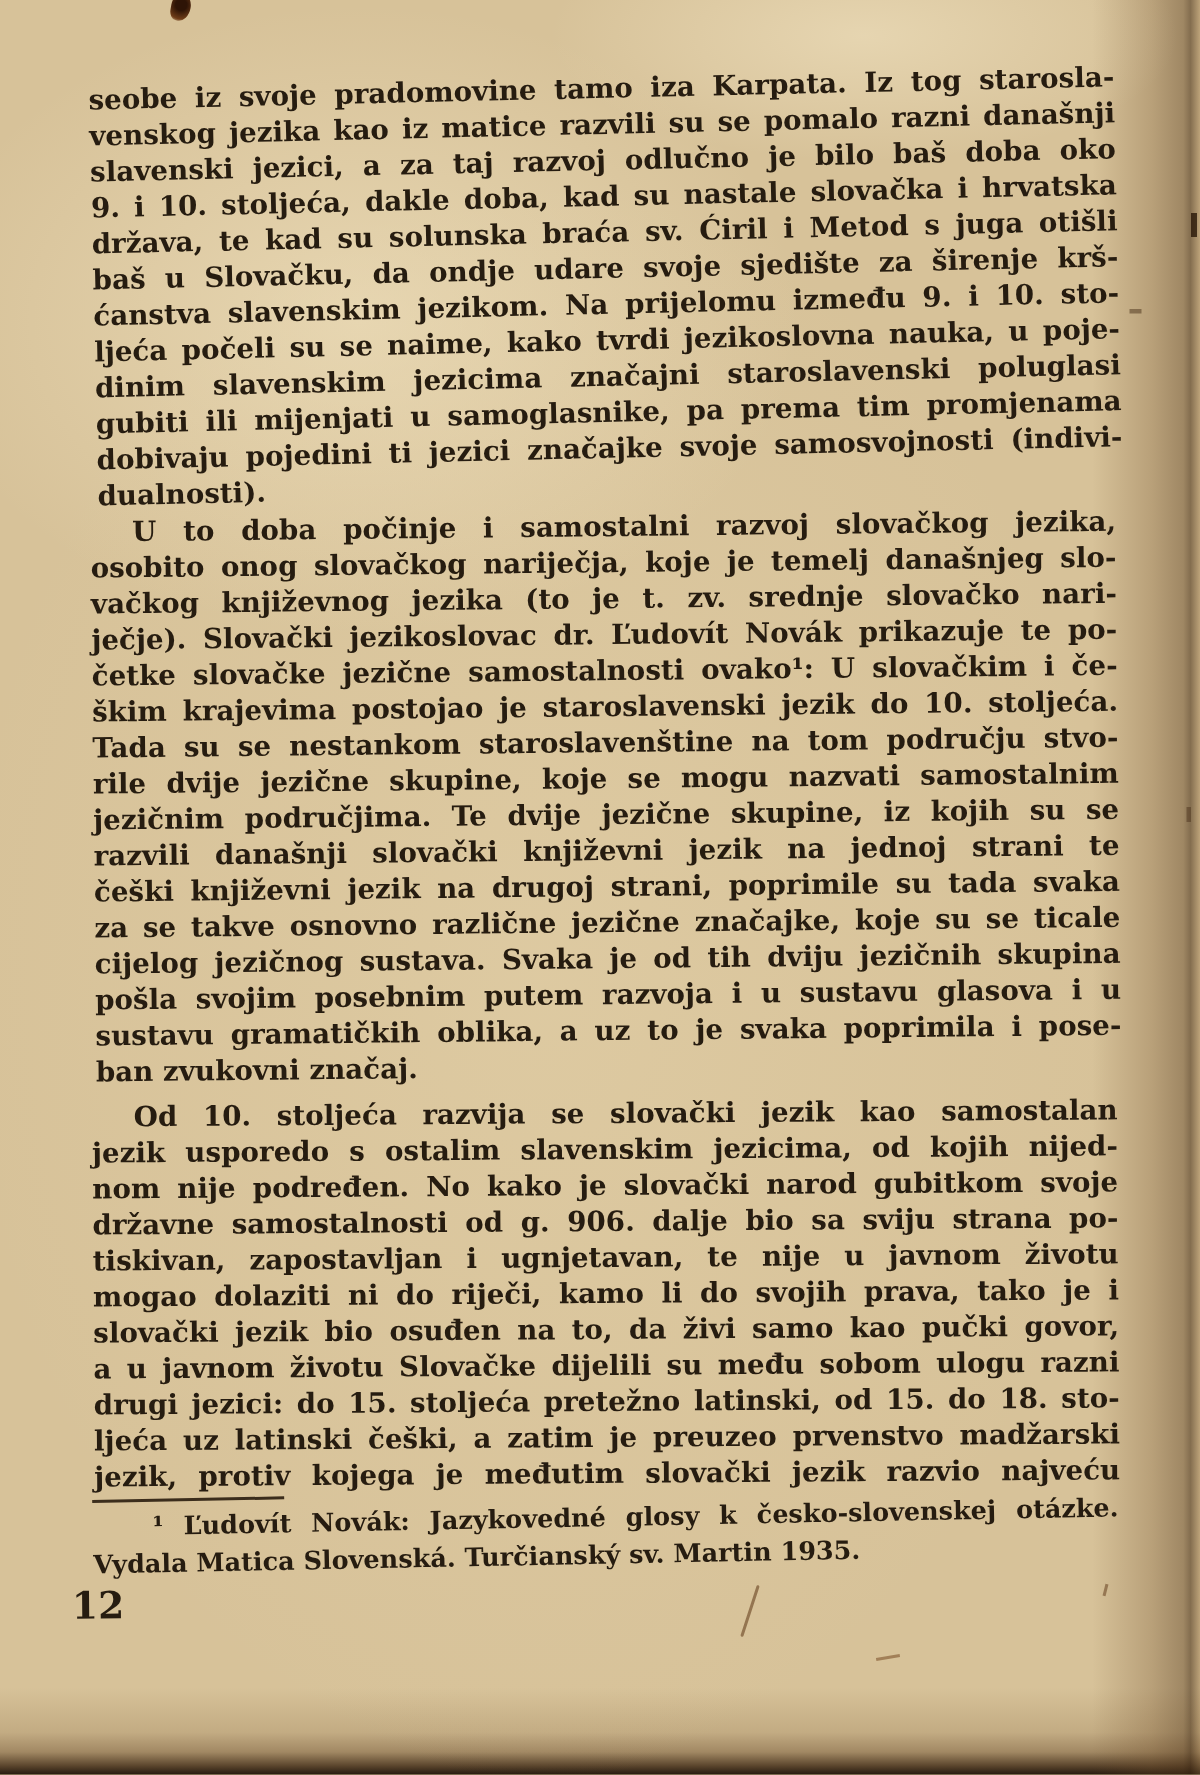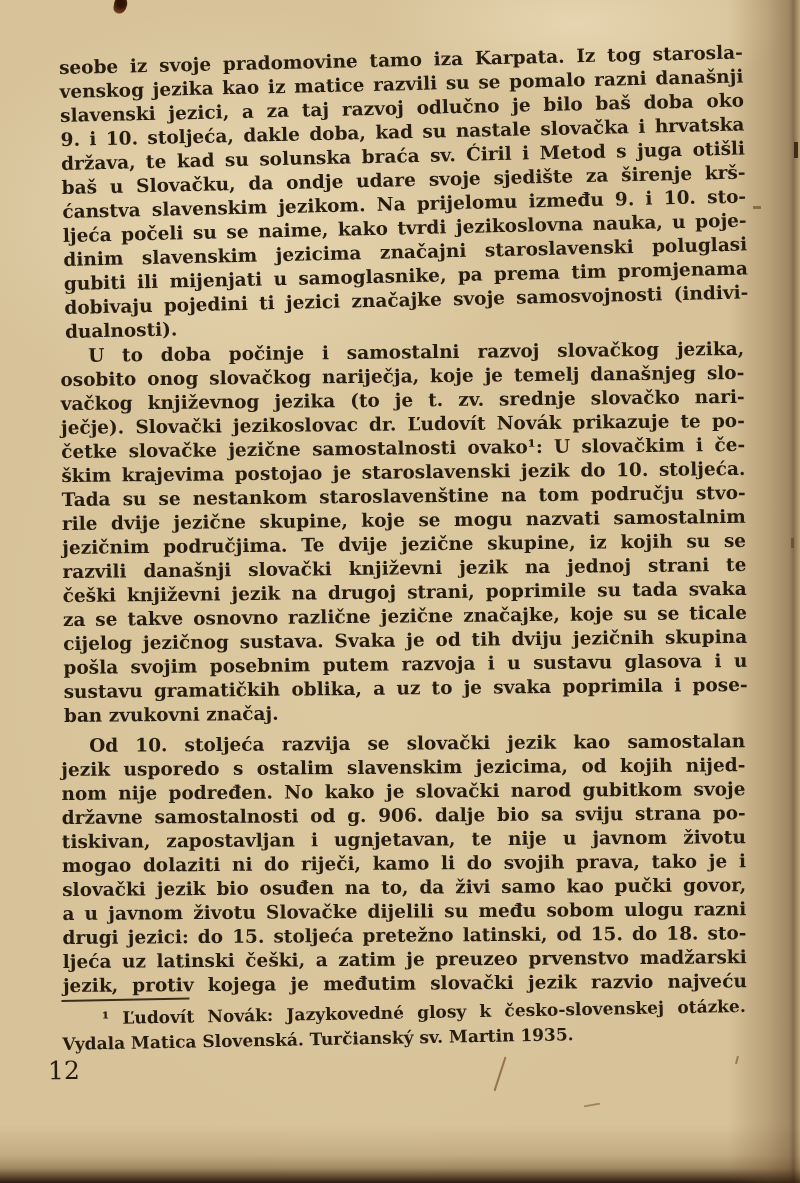--- a/index.html
+++ b/index.html
@@ -36,21 +36,21 @@
     position:absolute;left:62px;top:1000px;width:684px;
     transform-origin:0 50%;
     transform:rotate(-1.1deg);
   }
   .fnote-rule{width:128px;height:2px;background:#3b2d1c;margin:0 0 5px 0;}
   .fnote .tline{font-size:17px;line-height:25px;}
   .fnote .tline:first-child{text-indent:40px;}
   .fnote .tline:last-child{text-align-last:left;}
   .pagenum{
     position:absolute;left:48px;top:1056px;
-    font-size:25px;font-weight:normal;
+    font-size:25px;font-weight:bold;
     transform:rotate(-0.5deg);
   }
   
   .ink-spot{
     position:absolute;left:114px;top:-4px;width:13px;height:18px;
     background:radial-gradient(circle at 50% 40%, #2e1406 30%, #6e3c18 75%, rgba(110,60,24,0));
     border-radius:50% 50% 60% 40%;
     transform:rotate(10deg);
   }
   .scratch-slash{position:absolute;left:499px;top:1056px;width:2px;height:36px;background:rgba(92,52,20,0.55);transform:rotate(18deg);border-radius:2px;}

